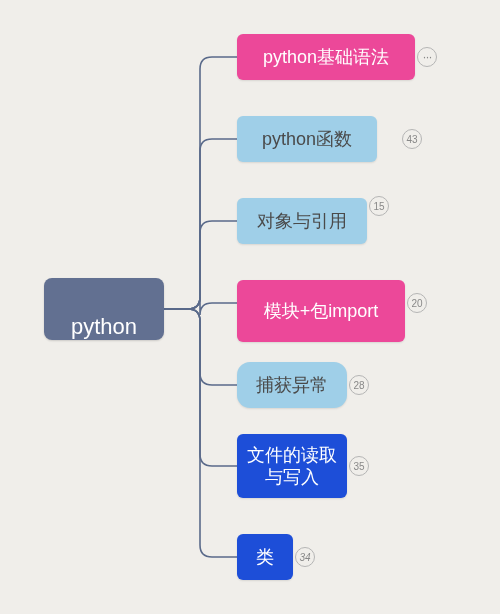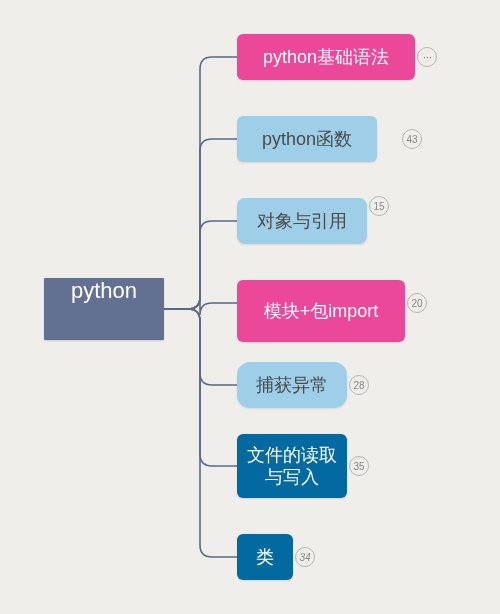--- a/index.html
+++ b/index.html
@@ -8,39 +8,39 @@
     background:#f0eeea;
     font-family:"Microsoft YaHei","PingFang SC",Arial,sans-serif;
     position:relative;
     overflow:hidden;
   }
   .root-node{
     position:absolute;
     left:44px; top:278px;
     width:120px; height:62px;
     background:#627091;
-    border-radius:1px;
-    display:flex;align-items:flex-start;justify-content:center;
+    border-radius:8px;
+    display:flex;align-items:flex-end;justify-content:center;
     color:#fff;font-size:22px;
     box-shadow:0 1px 2px rgba(0,0,0,.15);
   }
   .child-node{
     position:absolute;
     border-radius:6px;
     display:flex;align-items:center;justify-content:center;
     color:#fff;font-size:18px;
     box-shadow:0 1px 2px rgba(0,0,0,.1);
     padding:0 6px;
     box-sizing:border-box;
     line-height:1.25;
     text-align:center;
   }
   .orange{background:#ec4899;}
   .blue{background:#9fcfe8;color:#4a4a4a;}
-  .deep-orange{background:#0369a1;}
+  .deep-orange{background:#1d4ed8;}
   .badge{
     position:absolute;
     width:20px;height:20px;
     border:1px solid #b5b5b5;
     border-radius:50%;
     background:#f0eeea;
     font-size:10px;color:#888;
     display:flex;align-items:center;justify-content:center;
     box-sizing:border-box;
   }
@@ -70,21 +70,21 @@
 
 <div id="children">
     <div class="child-node orange" style="left: 237px; top: 34px; width: 178px; height: 46px;">
       <span>python基础语法</span>
     </div>
     <div class="badge ellipsis" style="left: 417px; top: 47px;">···</div>
     <div class="child-node blue" style="left: 237px; top: 116px; width: 140px; height: 46px;">
       <span>python函数</span>
     </div>
     <div class="badge" style="left: 379px; top: 129px; margin-left: 23px;">43</div>
-    <div class="child-node blue" style="left: 237px; top: 198px; width: 130px; height: 46px; border-radius: 8px;">
+    <div class="child-node blue" style="left: 237px; top: 198px; width: 130px; height: 46px;">
       <span>对象与引用</span>
     </div>
     <div class="badge" style="left: 369px; top: 196px;">15</div>
     <div class="child-node orange" style="left: 237px; top: 280px; width: 168px; height: 62px;">
       <span>模块+包import</span>
     </div>
     <div class="badge" style="left: 407px; top: 293px;">20</div>
     <div class="child-node blue" style="left: 237px; top: 362px; width: 110px; height: 46px; border-radius: 13px;">
       <span>捕获异常</span>
     </div>

